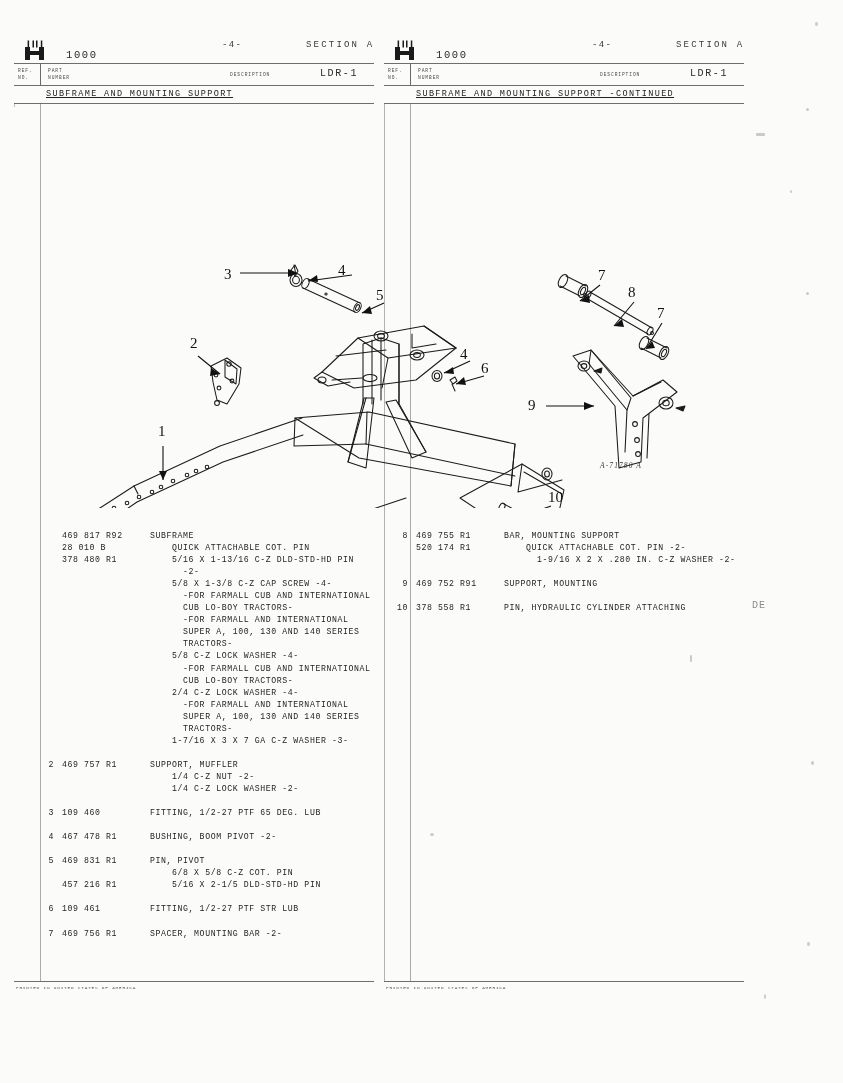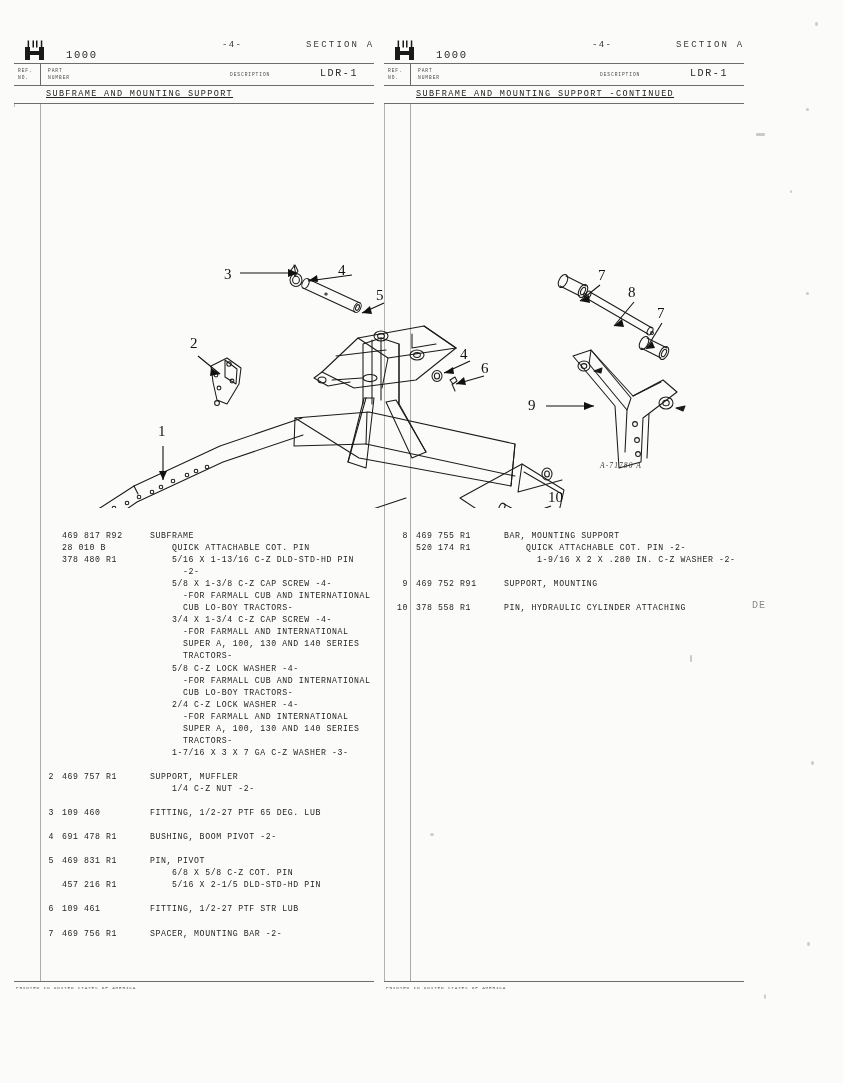--- a/index.html
+++ b/index.html
@@ -313,39 +313,39 @@
   <div class="fig-ref" style="left:600px;top:461px;">A-71780 A</div>
 
   <div class="parts" id="parts-left" style="left:38px;top:530px;width:360px;">
       <div class="prow"><span class="c-ref"></span><span class="c-part">469 817 R92</span><span class="c-desc">SUBFRAME</span></div>
       <div class="prow"><span class="c-ref"></span><span class="c-part">28 010 B</span><span class="c-desc">    QUICK ATTACHABLE COT. PIN</span></div>
       <div class="prow"><span class="c-ref"></span><span class="c-part">378 480 R1</span><span class="c-desc">    5/16 X 1-13/16 C-Z DLD-STD-HD PIN</span></div>
       <div class="prow"><span class="c-ref"></span><span class="c-part"></span><span class="c-desc">      -2-</span></div>
       <div class="prow"><span class="c-ref"></span><span class="c-part"></span><span class="c-desc">    5/8 X 1-3/8 C-Z CAP SCREW -4-</span></div>
       <div class="prow"><span class="c-ref"></span><span class="c-part"></span><span class="c-desc">      -FOR FARMALL CUB AND INTERNATIONAL</span></div>
       <div class="prow"><span class="c-ref"></span><span class="c-part"></span><span class="c-desc">      CUB LO-BOY TRACTORS-</span></div>
-      <div class="prow"><span class="c-ref"></span><span class="c-part"></span><span class="c-desc">    3/4 X 1-3/4 C-Z CAP SCREW -4-</span></div>
       <div class="prow"><span class="c-ref"></span><span class="c-part"></span><span class="c-desc">      -FOR FARMALL AND INTERNATIONAL</span></div>
       <div class="prow"><span class="c-ref"></span><span class="c-part"></span><span class="c-desc">      SUPER A, 100, 130 AND 140 SERIES</span></div>
       <div class="prow"><span class="c-ref"></span><span class="c-part"></span><span class="c-desc">      TRACTORS-</span></div>
       <div class="prow"><span class="c-ref"></span><span class="c-part"></span><span class="c-desc">    5/8 C-Z LOCK WASHER -4-</span></div>
       <div class="prow"><span class="c-ref"></span><span class="c-part"></span><span class="c-desc">      -FOR FARMALL CUB AND INTERNATIONAL</span></div>
       <div class="prow"><span class="c-ref"></span><span class="c-part"></span><span class="c-desc">      CUB LO-BOY TRACTORS-</span></div>
       <div class="prow"><span class="c-ref"></span><span class="c-part"></span><span class="c-desc">    2/4 C-Z LOCK WASHER -4-</span></div>
       <div class="prow"><span class="c-ref"></span><span class="c-part"></span><span class="c-desc">      -FOR FARMALL AND INTERNATIONAL</span></div>
       <div class="prow"><span class="c-ref"></span><span class="c-part"></span><span class="c-desc">      SUPER A, 100, 130 AND 140 SERIES</span></div>
       <div class="prow"><span class="c-ref"></span><span class="c-part"></span><span class="c-desc">      TRACTORS-</span></div>
       <div class="prow"><span class="c-ref"></span><span class="c-part"></span><span class="c-desc">    1-7/16 X 3 X 7 GA C-Z WASHER -3-</span></div>
       <div class="prow gap"><span class="c-ref"></span><span class="c-part"></span><span class="c-desc"></span></div>
       <div class="prow"><span class="c-ref">2</span><span class="c-part">469 757 R1</span><span class="c-desc">SUPPORT, MUFFLER</span></div>
       <div class="prow"><span class="c-ref"></span><span class="c-part"></span><span class="c-desc">    1/4 C-Z NUT -2-</span></div>
+      <div class="prow"><span class="c-ref"></span><span class="c-part"></span><span class="c-desc">    1/4 C-Z LOCK WASHER -2-</span></div>
       <div class="prow gap"><span class="c-ref"></span><span class="c-part"></span><span class="c-desc"></span></div>
       <div class="prow"><span class="c-ref">3</span><span class="c-part">109 460</span><span class="c-desc">FITTING, 1/2-27 PTF 65 DEG. LUB</span></div>
       <div class="prow gap"><span class="c-ref"></span><span class="c-part"></span><span class="c-desc"></span></div>
-      <div class="prow"><span class="c-ref">4</span><span class="c-part">691 478 R1</span><span class="c-desc">BUSHING, BOOM PIVOT -2-</span></div>
+      <div class="prow"><span class="c-ref">4</span><span class="c-part">467 478 R1</span><span class="c-desc">BUSHING, BOOM PIVOT -2-</span></div>
       <div class="prow gap"><span class="c-ref"></span><span class="c-part"></span><span class="c-desc"></span></div>
       <div class="prow"><span class="c-ref">5</span><span class="c-part">469 831 R1</span><span class="c-desc">PIN, PIVOT</span></div>
       <div class="prow"><span class="c-ref"></span><span class="c-part"></span><span class="c-desc">    6/8 X 5/8 C-Z COT. PIN</span></div>
       <div class="prow"><span class="c-ref"></span><span class="c-part">457 216 R1</span><span class="c-desc">    5/16 X 2-1/5 DLD-STD-HD PIN</span></div>
       <div class="prow gap"><span class="c-ref"></span><span class="c-part"></span><span class="c-desc"></span></div>
       <div class="prow"><span class="c-ref">6</span><span class="c-part">109 461</span><span class="c-desc">FITTING, 1/2-27 PTF STR LUB</span></div>
       <div class="prow gap"><span class="c-ref"></span><span class="c-part"></span><span class="c-desc"></span></div>
       <div class="prow"><span class="c-ref">7</span><span class="c-part">469 756 R1</span><span class="c-desc">SPACER, MOUNTING BAR -2-</span></div>
     </div>
   <div class="parts" id="parts-right" style="left:392px;top:530px;width:400px;">

